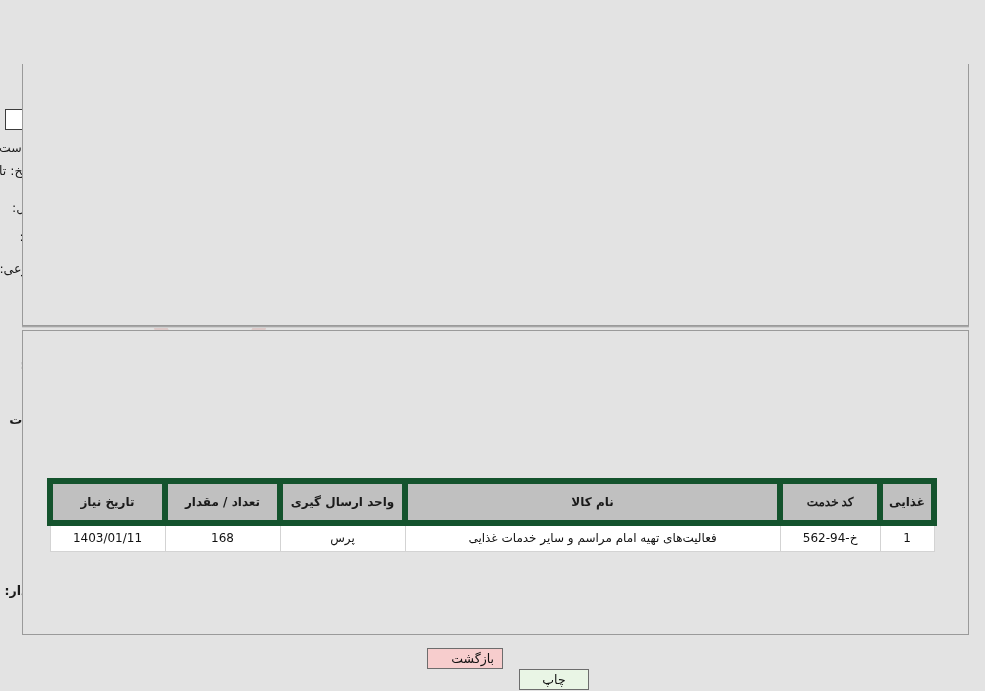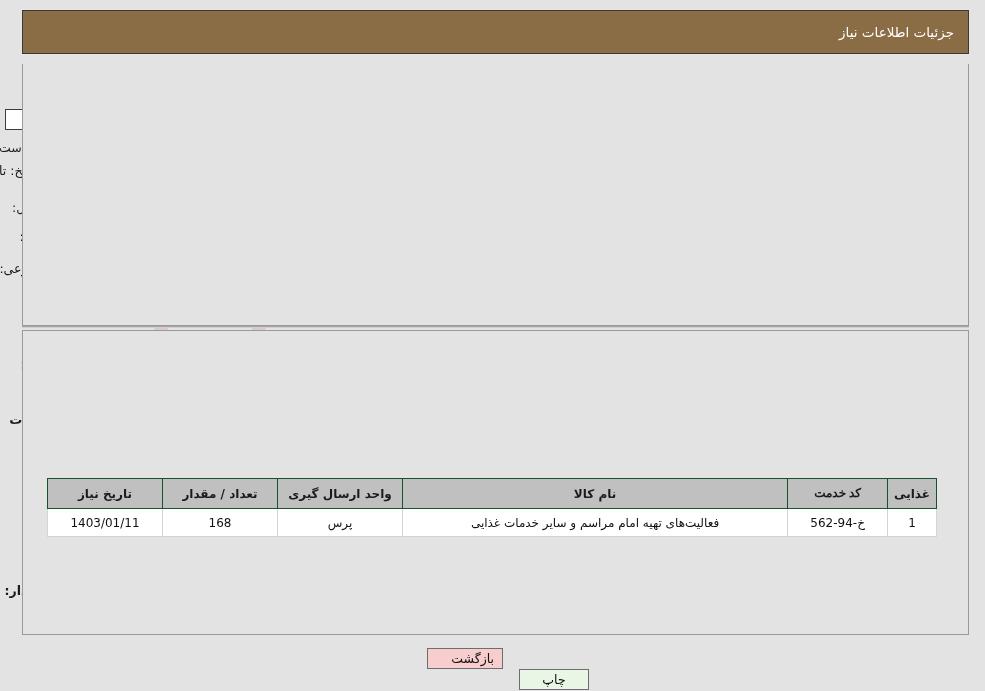--- a/index.html
+++ b/index.html
@@ -153,24 +153,24 @@
   table.items {
     position: absolute;
     left: 47px; top: 478px;
     width: 890px;
     border-collapse: collapse;
     font-size: 12px;
     z-index: 3;
   }
   table.items th {
     background: #c0c0c0;
-    border: 1px solid #14532d;
+    border: 6px solid #14532d;
     color: #1b1b1b;
     font-weight: bold;
-    height: 30px;
+    height: 42px;
     padding: 2px 6px;
     text-align: center;
   }
   table.items td {
     background: #ffffff;
     border: 1px solid #d3d3d3;
     height: 28px;
     padding: 2px 6px;
     text-align: center;
     color: #111;
@@ -214,23 +214,20 @@
     </g>
     <g opacity="0.12">
       <path d="M430 20 L470 20 L452 62 Z" fill="#c06a66"></path>
       <path d="M470 22 L500 60 L470 58 Z" fill="#c9817d"></path>
     </g>
     <g opacity="0.10" fill="#9a9a9a" font-family="DejaVu Sans, sans-serif" font-size="58" font-weight="bold" direction="ltr">
       <text x="300" y="196">ndtpr</text>
     </g>
   </svg>
 
-  <div class="header-bar">
-    <span class="header-title">جزئیات اطلاعات نیاز</span>
-  </div>
 
   <div class="panel-top"></div>
   <div class="divider"></div>
   <div class="panel-mid"></div>
 
   <div class="lbl lbl-rt" style="right:875px; top:84px;">شماره نیاز:</div>
   <div class="fld center" style="right:605px; top:81px; width:180px;">1103004423000001</div>
 
   <div class="lbl lbl-rt" style="right:290px; top:84px;">تاریخ و ساعت اعلان عمومی:</div>
   <div class="fld center" style="right:705px; top:81px; width:180px; left:103px; right:auto;">09:34 - 1403/01/07</div>

